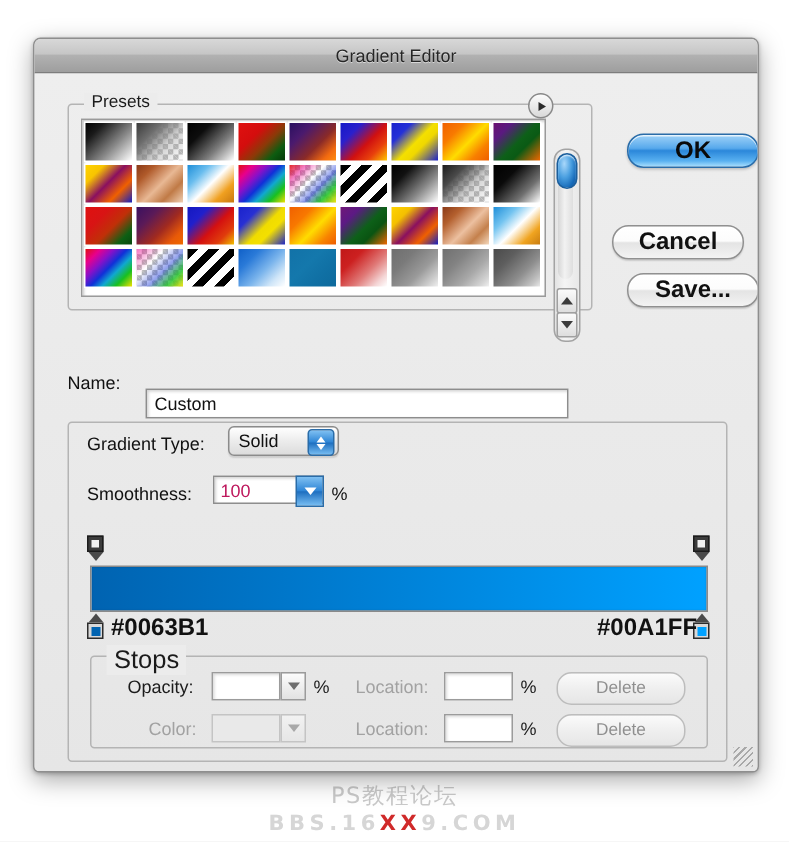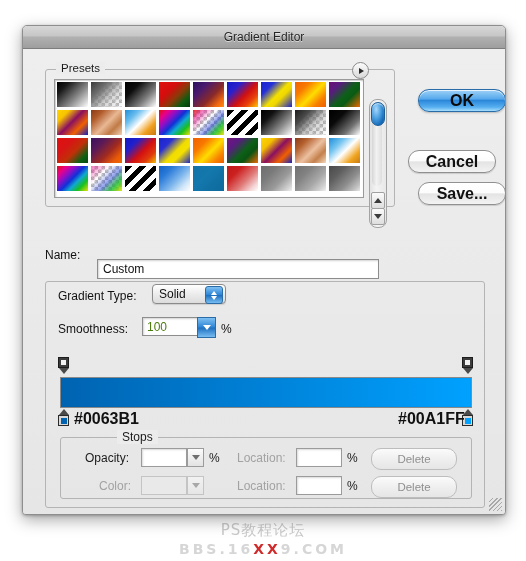--- a/index.html
+++ b/index.html
@@ -219,21 +219,21 @@
     cursor:pointer;
   }
   .stepper .up{width:0;height:0;border-left:3.5px solid transparent;border-right:3.5px solid transparent;border-bottom:4px solid #ffffff;margin-bottom:1px;}
   .stepper .dn{width:0;height:0;border-left:3.5px solid transparent;border-right:3.5px solid transparent;border-top:4px solid #ffffff;}
 
   #smoothness-label{position:absolute;left:12px;top:40px;font-size:12px;color:#111;}
   #smoothness-input{
     position:absolute;left:96px;top:35px;width:74px;height:19px;
     background:#ffffff;border:1px solid #8d8d8d;
     box-shadow:inset 1px 1px 2px rgba(0,0,0,.18);
-    font-size:12px;color:#4d7c0f;display:flex;align-items:center;padding-left:4px;
+    font-size:12px;color:#be185d;display:flex;align-items:center;padding-left:4px;
     box-sizing:border-box;cursor:text;
   }
   .combo-arrow{
     position:absolute;left:151px;top:35px;width:17px;height:19px;
     background:linear-gradient(to bottom,#7fc0f2,#2f86d6 48%,#1e6fc0 52%,#77bdf2);
     border:1px solid #2a6ca8;
     display:flex;align-items:center;justify-content:center;cursor:pointer;
   }
   .combo-arrow .tri{width:0;height:0;border-left:4px solid transparent;border-right:4px solid transparent;border-top:5px solid #ffffff;}
   #smoothness-pct{position:absolute;left:175px;top:40px;font-size:12px;color:#111;}
@@ -283,21 +283,21 @@
     font-family:"Liberation Sans",sans-serif;
   }
   #hex-left{left:28px;}
   #hex-right{left:352px;text-align:right;}
 
   
   #stops-group{
     position:absolute;left:14px;top:155px;width:410px;height:60px;
     border:1px solid #b4b4b4;border-radius:3px;
   }
-  #stops-label{position:absolute;top:-8px;left:10px;background:#ececec;padding:0 5px;font-size:12px;color:#1b1b1b;margin-left:46px;}
+  #stops-label{position:absolute;top:-8px;left:10px;background:#ececec;padding:0 5px;font-size:17px;color:#1b1b1b;}
 
   .srow{position:absolute;left:0;width:100%;height:22px;}
   #stops-row-opacity{top:10px;}
   #stops-row-color{top:38px;}
 
   .slab{position:absolute;font-size:12px;}
   .slab.on{color:#1b1b1b;}
   .slab.off{color:#a2a2a2;}
 
   .sfield{

